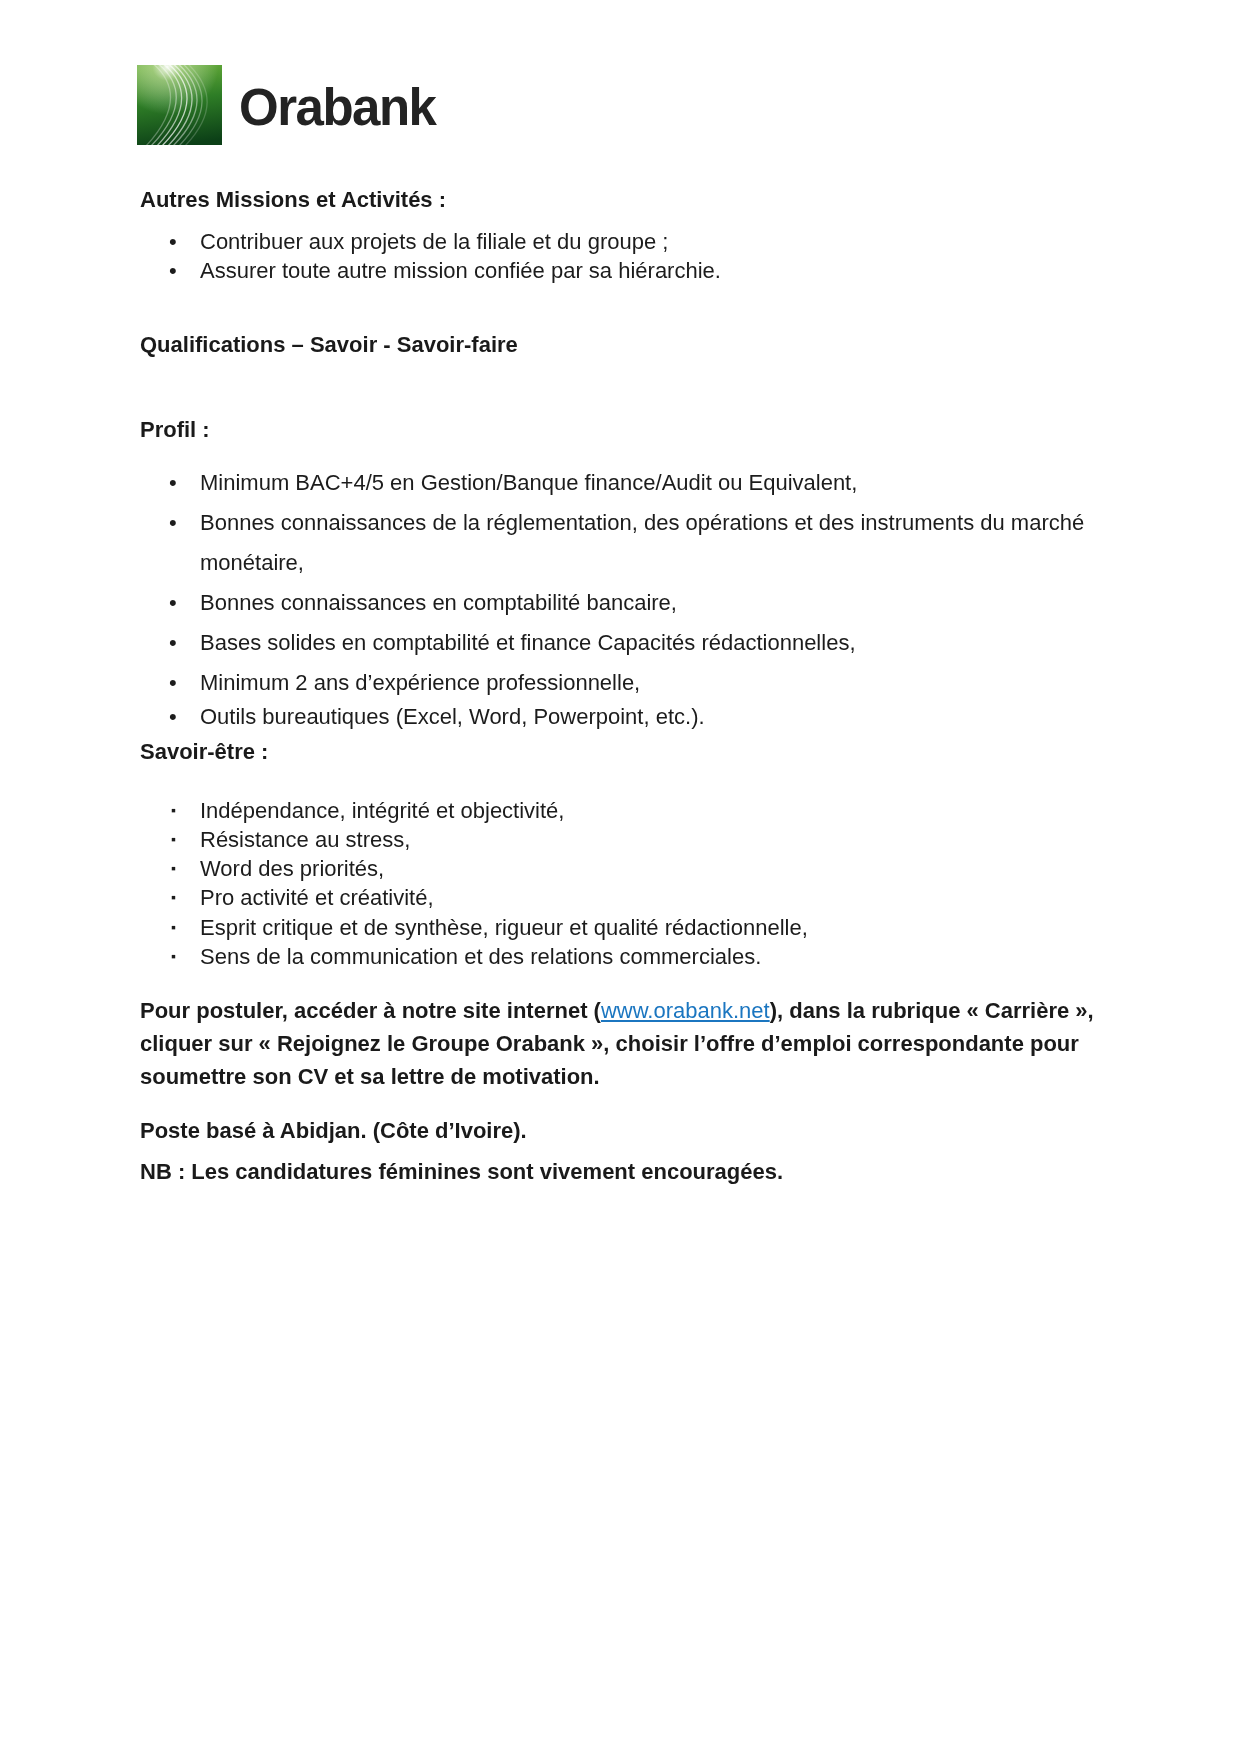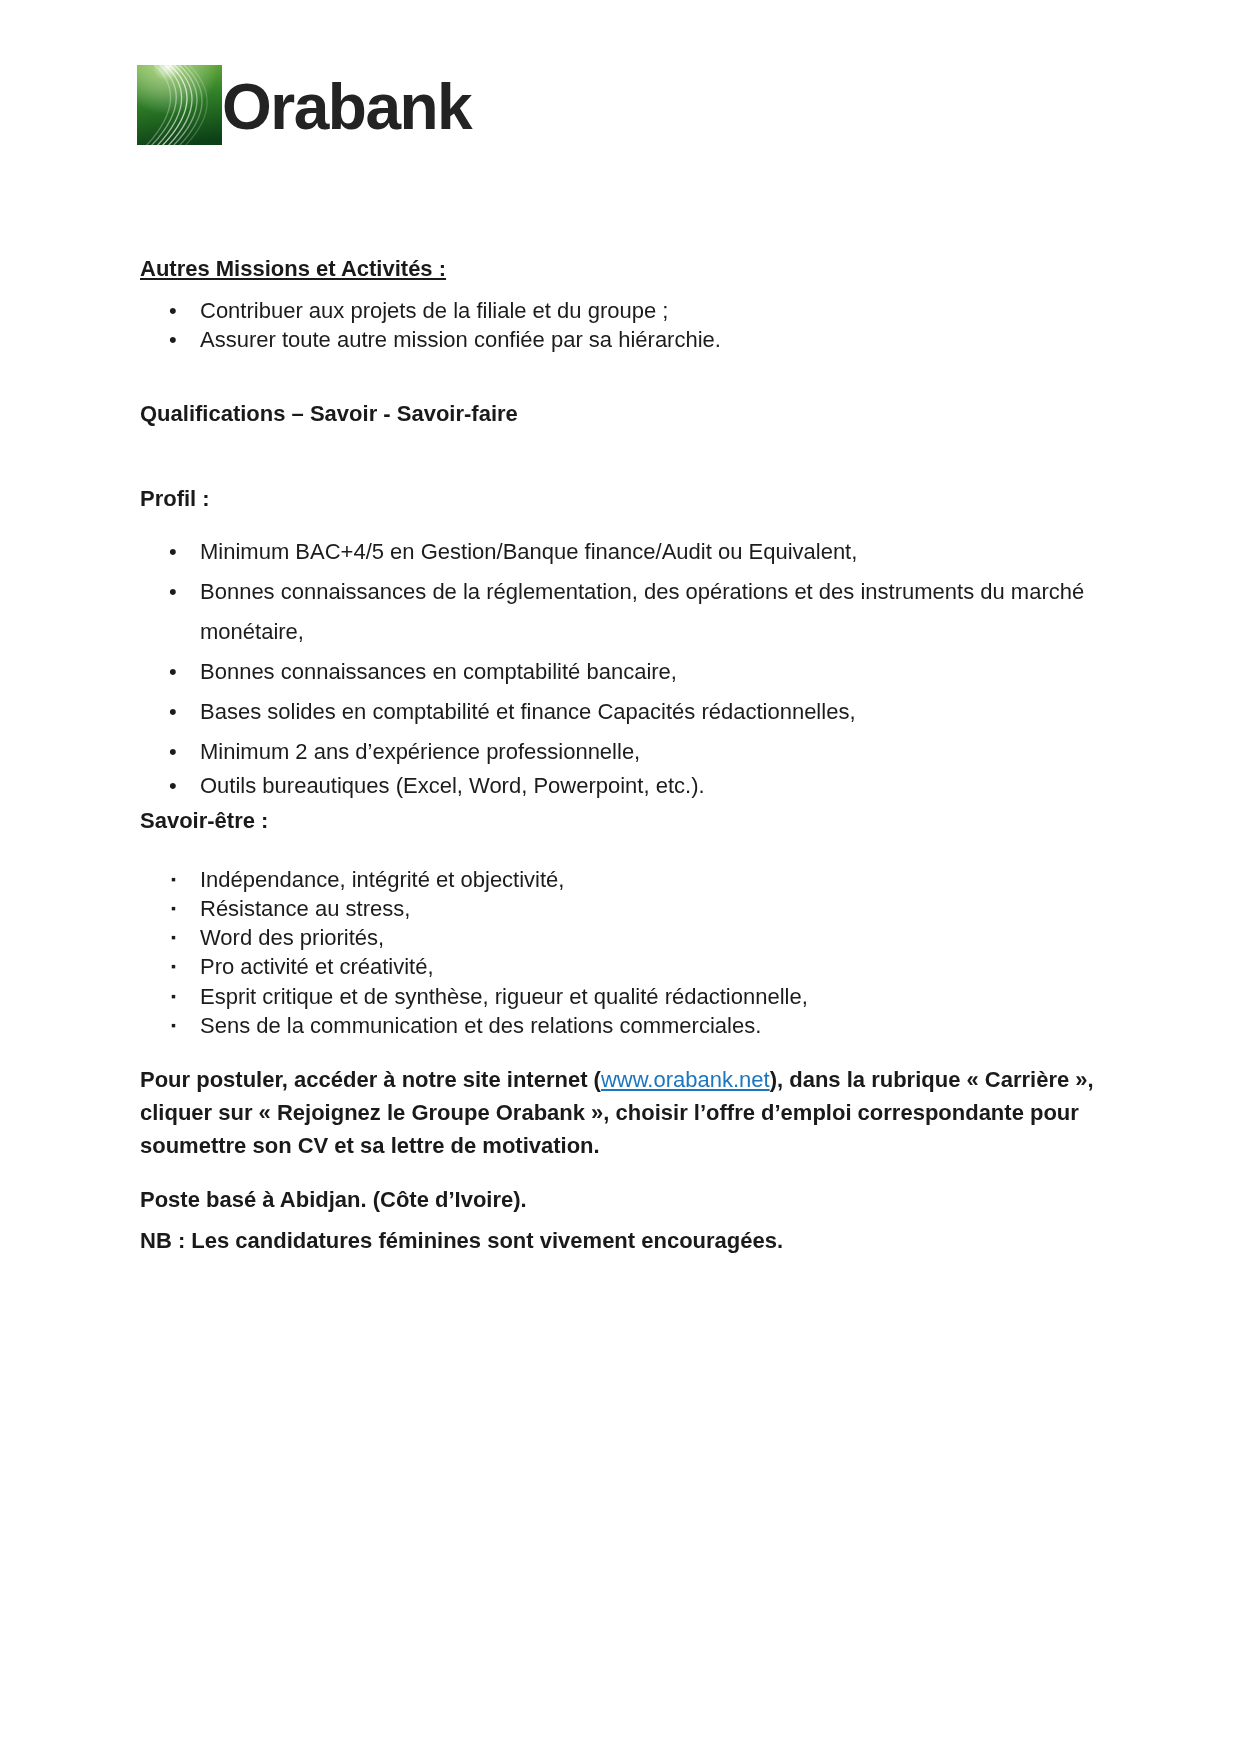--- a/index.html
+++ b/index.html
@@ -10,27 +10,27 @@
     margin:0 auto;
     background:#ffffff;
     font-family:"Liberation Sans","DejaVu Sans",sans-serif;
     color:#1c1c1c;
     font-size:22px;
   }
   
   .logo-row { padding:65px 0 0 137px; display:flex; align-items:center; height:145px; }
   .logo-tile { display:inline-block; width:85px; height:80px; line-height:0; }
   .brand {
-    font-weight:bold; font-size:64px; color:#232323;
-    letter-spacing:-1.5px; margin-left:0; margin-top:4px;
+    font-weight:bold; font-size:51px; color:#232323;
+    letter-spacing:-1.5px; margin-left:17px; margin-top:4px;
   }
   
   .content { padding:0 133px 0 140px; }
   .h { font-weight:bold; font-size:22px; line-height:1.27; color:#1a1a1a; }
-  .m-missions-h { margin-top:110px;text-decoration:underline; }
+  .m-missions-h { margin-top:41px; }
   .list { list-style:none; }
   .list li { display:flex; align-items:flex-start; }
   .marker { flex:0 0 60px; padding-left:29px; }
   .t { flex:1 1 auto; }
   .tight { line-height:1.3; }
   .m-missions-list { margin-top:14px; }
   .m-profil { margin-top:57px; }
   .m-quals-h { margin-top:46px; }
   .quals { margin-top:19px; line-height:1.82; }
   .quals li:last-child { line-height:1.3; }

